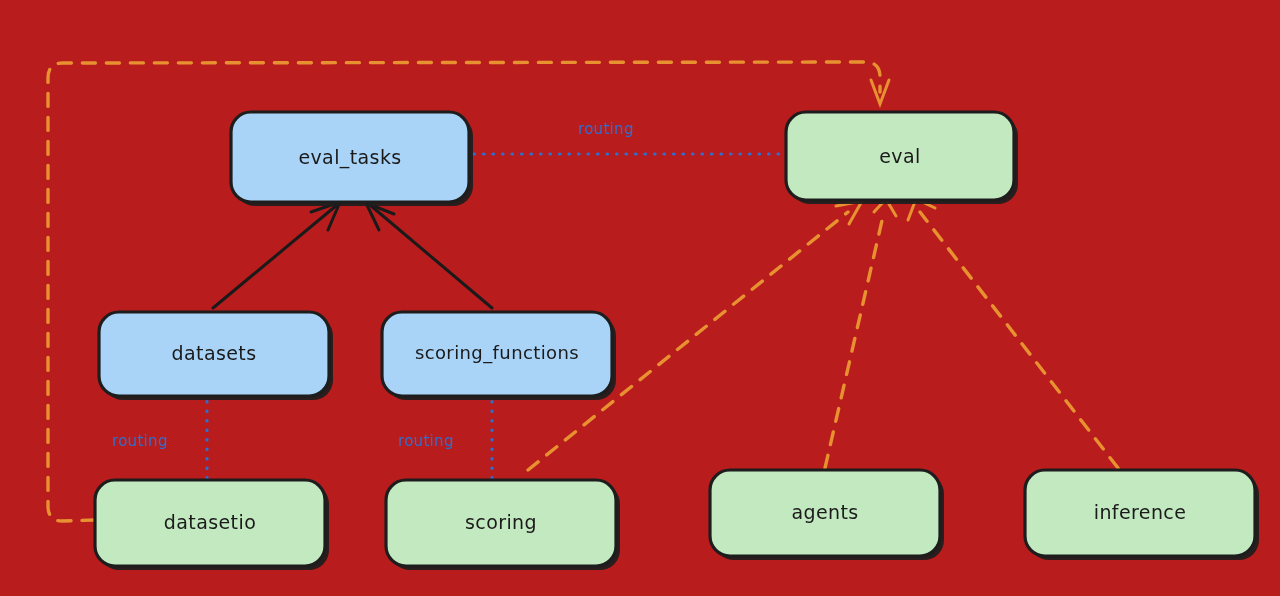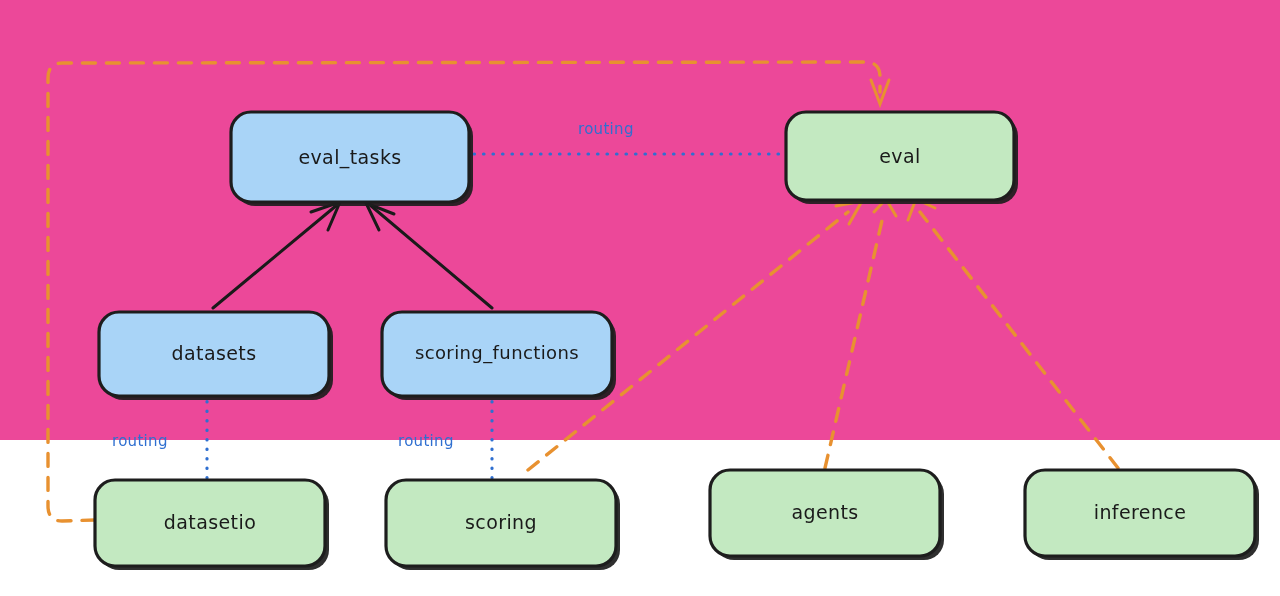--- a/index.html
+++ b/index.html
@@ -10,22 +10,22 @@
   }
   body {
     width: 1280px;
     height: 596px;
     font-family: "DejaVu Sans", sans-serif;
     overflow: hidden;
   }
   #diagram-root {
     position: relative;
     width: 1280px;
-    height: 440px;
-    background: #ec4899;
+    height: 596px;
+    background: #b91c1c;
   }
   #diagram-svg {
     position: absolute;
     top: 0;
     left: 0;
     width: 1280px;
     height: 596px;
   }
   .node-label {
     font-family: "DejaVu Sans", sans-serif;

